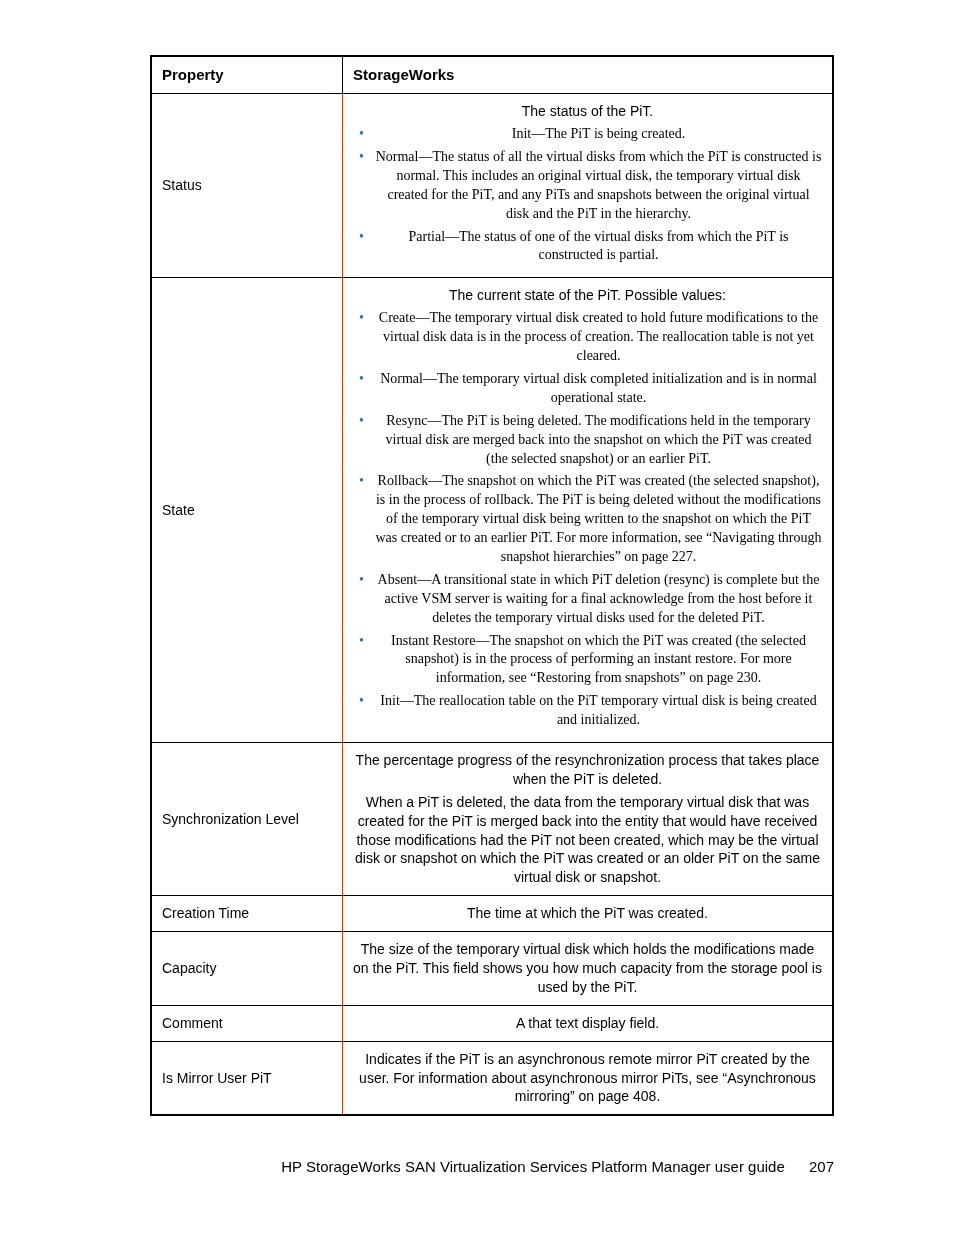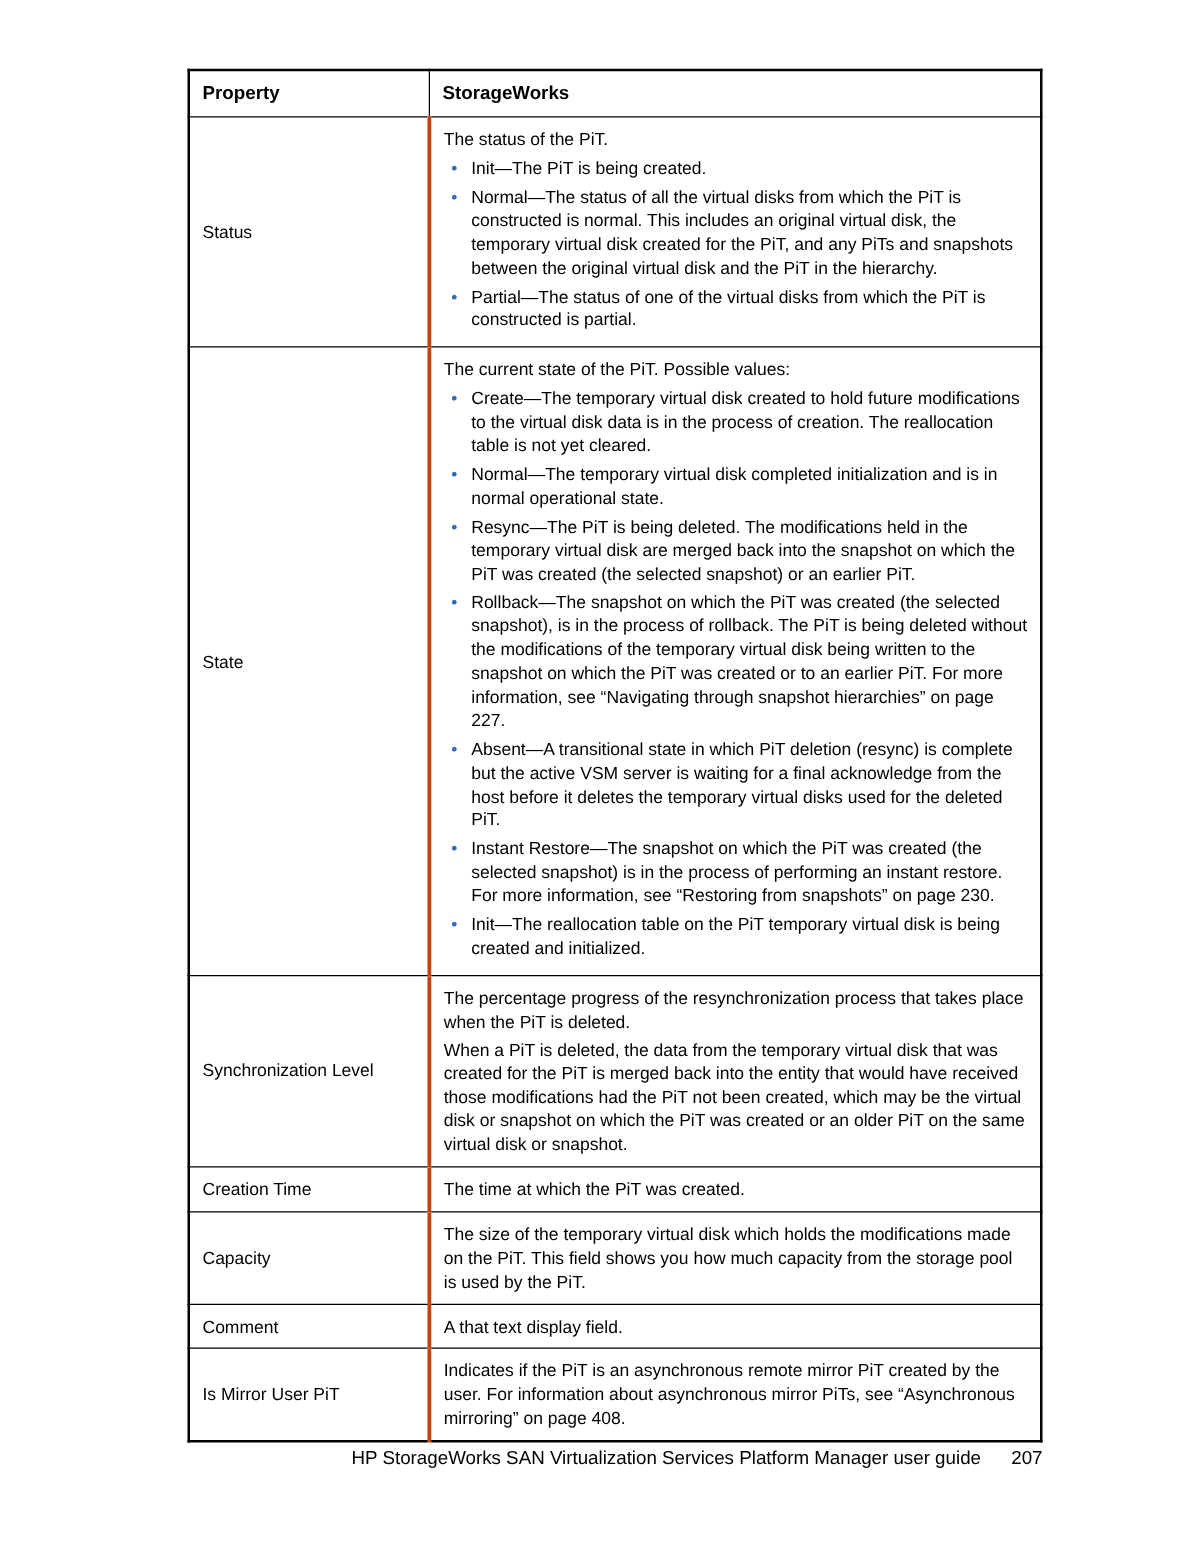--- a/index.html
+++ b/index.html
@@ -40,34 +40,36 @@
     font-weight: bold;
     font-size: 15px;
     border-top: none;
   }
   table.doc td.propcell {
     vertical-align: middle;
     width: 170px;
     font-weight: 300;
   }
   table.doc td.desccell {
-    border-left: 3px solid #c2410c;
+    border-left: 1px solid #c2410c;
+    text-align: center;
   }
   table.doc th.hdesc {
     border-left: 1px solid #000;
   }
   ul.bullets {
     list-style: none;
     margin: 4px 0 0 0;
     padding: 0;
   }
   ul.bullets li {
     position: relative;
     padding-left: 22px;
     margin-bottom: 4px;
+    font-family: Liberation Serif, serif;
   }
   ul.bullets li::before {
     content: "•";
     position: absolute;
     left: 6px;
     top: 0;
     color: #2d6bbb;
     font-size: 14px;
     line-height: 1.35;
   }

